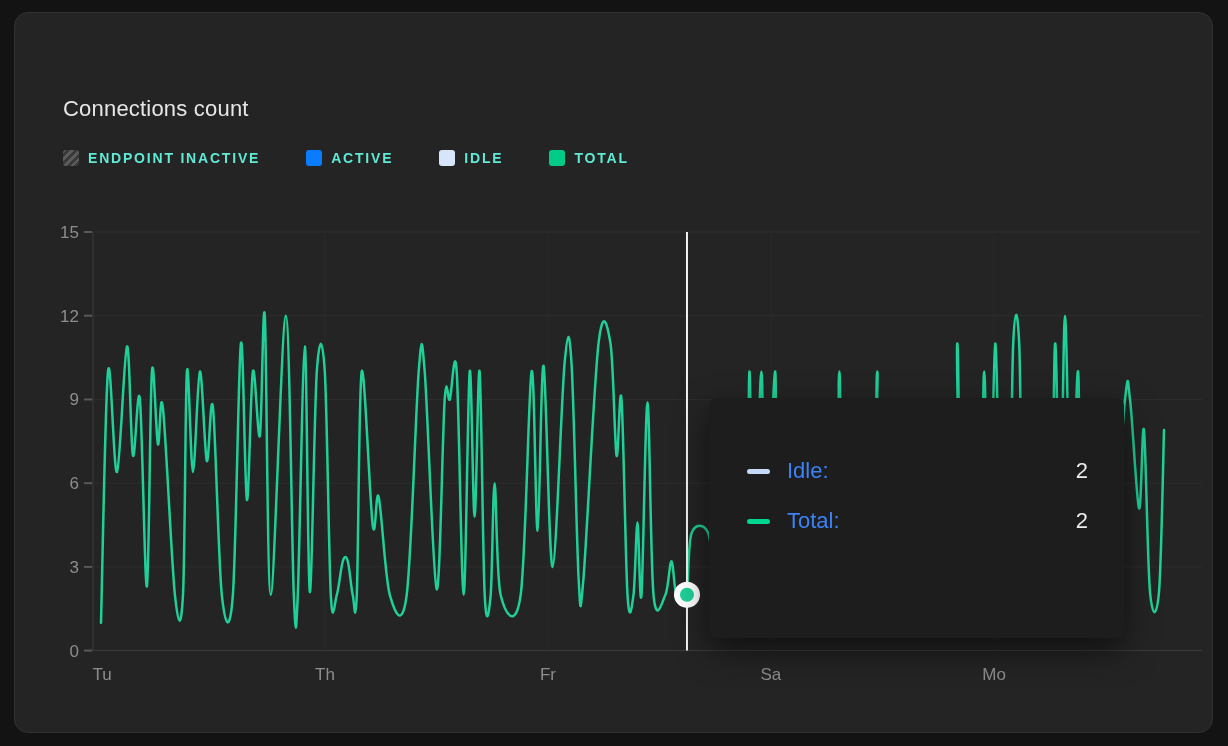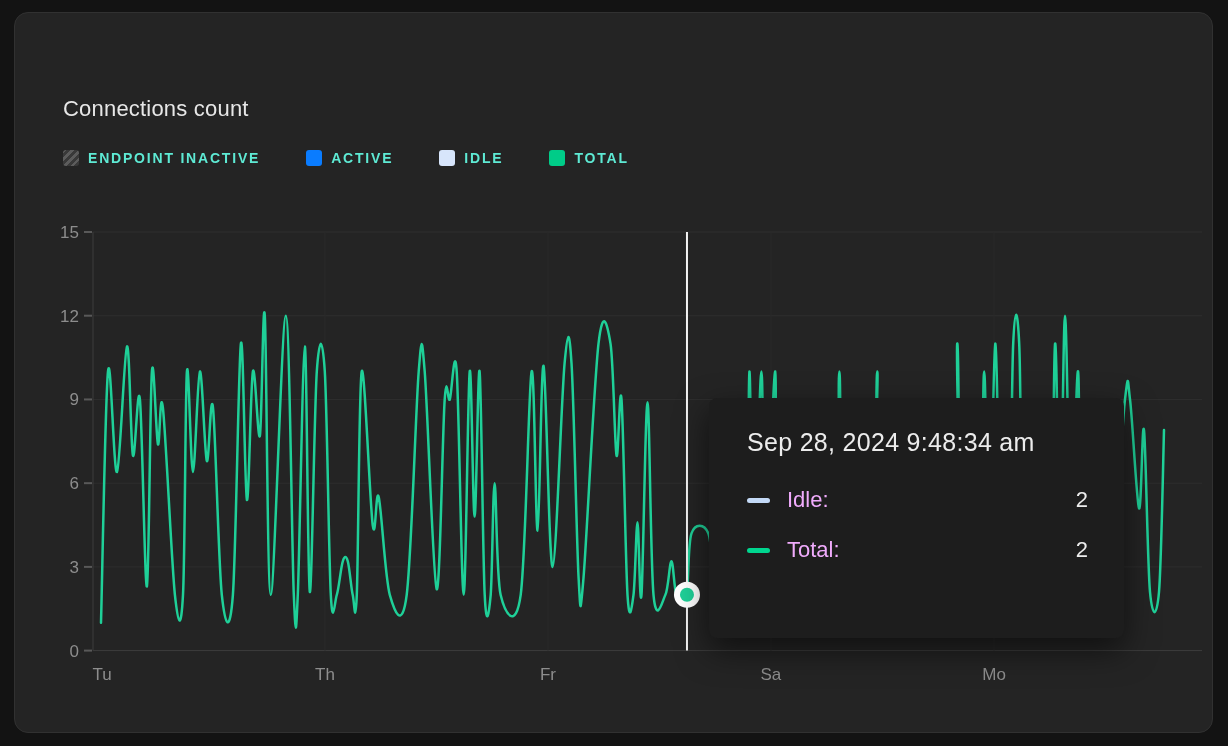--- a/index.html
+++ b/index.html
@@ -28,21 +28,21 @@
   .tooltip{
     position:absolute;left:653px;top:176px;width:415px;height:240px;box-sizing:border-box;
     background:#1d1d1d;border-radius:8px;
     box-shadow:0 12px 32px rgba(0,0,0,.55);
     padding:30px 36px 0 38px;
   }
   .tt-title{font-size:25px;color:#ececec;letter-spacing:.3px;white-space:nowrap;}
   .tt-rows{margin-top:30px;display:flex;flex-direction:column;gap:24px;}
   .tt-row{display:flex;align-items:center;}
   .tt-dash{width:23px;height:5px;border-radius:2.5px;margin-right:17px;flex:none;}
-  .tt-label{font-size:22px;color:#f0abfc;text-align:right;}
+  .tt-label{font-size:22px;color:#3b82f6;text-align:right;}
   .tt-value{margin-left:auto;font-size:22px;color:#ececec;}
 </style>
 </head>
 <body>
 
 <div class="card">
   <div class="title">Connections count</div>
 
   <div class="legend">
     <div class="legend-item">
@@ -93,21 +93,20 @@
         <text x="491.9608" y="457.6" fill="#8d8d8d" font-size="17" text-anchor="middle">Fr</text>
         <text x="714.943" y="457.6" fill="#8d8d8d" font-size="17" text-anchor="middle">Sa</text>
         <text x="938.0323000000001" y="457.6" fill="#8d8d8d" font-size="17" text-anchor="middle">Mo</text>
         <path d="M45.0,400.7C46.2,358.8 49.3,174.6 52.0,149.5C54.7,124.4 57.8,254.2 61.0,250.0C64.1,245.8 68.3,127.2 71.0,124.4C73.6,121.6 74.8,224.4 76.9,233.3C79.1,242.1 81.6,155.6 83.9,177.4C86.2,199.3 88.9,369.1 90.9,364.4C92.9,359.8 94.1,173.3 95.9,149.5C97.7,125.8 100.1,216.0 101.9,222.1C103.7,228.1 104.1,160.7 106.9,185.8C109.8,210.9 115.6,341.6 118.9,372.8C122.3,403.9 125.0,410.0 127.0,372.8C129.0,335.6 129.3,170.0 130.9,149.5C132.6,129.1 134.8,250.0 136.9,250.0C139.1,250.0 141.6,151.4 143.9,149.5C146.2,147.7 148.7,232.8 150.8,238.8C153.0,244.9 154.5,163.5 157.0,185.8C159.5,208.1 162.5,341.6 165.8,372.8C169.2,403.9 173.7,414.6 176.9,372.8C180.0,330.9 182.6,137.4 184.9,121.6C187.2,105.8 188.9,273.3 190.9,277.9C192.9,282.6 194.7,160.2 196.9,149.5C199.1,138.8 201.9,223.0 203.9,213.7C205.8,204.4 207.0,67.2 208.8,93.7C210.6,120.2 211.3,372.8 214.8,372.8C218.3,372.8 225.9,93.7 229.8,93.7C233.6,93.7 235.8,326.3 237.8,372.8C239.8,419.3 239.9,414.2 241.8,372.8C243.6,331.4 246.8,124.9 248.8,124.4C250.8,124.0 251.8,365.8 253.8,370.0C255.8,374.2 258.3,186.3 260.8,149.5C263.3,112.8 266.4,112.3 268.8,149.5C271.1,186.7 272.8,335.6 274.8,372.8C276.8,410.0 278.8,378.4 280.8,372.8C282.8,367.2 284.9,344.9 286.8,339.3C288.6,333.7 290.1,333.7 291.8,339.3C293.5,344.9 295.2,367.2 296.7,372.8C298.2,378.4 299.3,410.0 300.8,372.8C302.3,335.6 303.1,161.2 305.7,149.5C308.4,137.9 313.9,282.1 316.7,303.0C319.6,324.0 319.9,263.5 322.7,275.1C325.6,286.7 329.1,356.5 333.8,372.8C338.4,389.1 345.9,410.0 350.7,372.8C355.5,335.6 359.7,186.7 362.7,149.5C365.7,112.3 365.7,113.3 368.7,149.5C371.7,185.8 377.3,362.6 380.7,367.2C384.0,371.9 386.5,209.1 388.7,177.4C390.9,145.8 391.8,182.1 393.8,177.4C395.7,172.8 398.4,117.0 400.7,149.5C403.0,182.1 405.5,372.8 407.7,372.8C409.8,372.8 411.9,162.6 413.7,149.5C415.5,136.5 416.9,294.6 418.6,294.6C420.3,294.6 422.0,136.5 423.6,149.5C425.3,162.6 426.8,335.6 428.7,372.8C430.5,410.0 433.0,391.4 434.7,372.8C436.3,354.2 437.0,261.2 438.6,261.2C440.3,261.2 440.3,354.2 444.6,372.8C449.0,391.4 459.5,410.0 464.7,372.8C469.8,335.6 472.8,160.2 475.6,149.5C478.4,138.8 479.6,309.5 481.6,308.6C483.6,307.7 485.1,137.9 487.6,144.0C490.1,150.0 493.1,345.3 496.6,344.9C500.1,344.4 505.4,175.1 508.6,141.2C511.7,107.2 513.2,105.3 515.5,141.2C517.9,177.0 520.6,320.2 522.6,356.0C524.6,391.9 524.2,395.1 527.5,356.0C530.8,317.0 538.0,160.7 542.5,121.6C547.0,82.6 551.5,103.0 554.5,121.6C557.5,140.2 558.7,224.0 560.5,233.3C562.3,242.6 563.7,154.2 565.5,177.4C567.4,200.7 569.5,340.2 571.5,372.8C573.5,405.3 575.9,384.9 577.5,372.8C579.2,360.7 580.2,300.2 581.5,300.2C582.8,300.2 583.8,392.8 585.5,372.8C587.1,352.8 589.5,180.2 591.5,180.2C593.5,180.2 594.5,340.7 597.5,372.8C600.5,404.9 606.5,378.4 609.4,372.8C612.4,367.2 613.6,339.3 615.4,339.3C617.3,339.3 618.0,367.2 620.5,372.8C623.0,378.4 627.9,383.0 630.4,372.8C632.9,362.6 631.8,321.6 635.5,311.4C639.1,301.2 648.1,301.2 652.4,311.4C656.7,321.6 655.4,362.6 661.4,372.8C667.4,383.0 683.0,410.0 688.4,372.8C693.7,335.6 691.9,151.9 693.4,149.5C694.9,147.2 695.4,358.8 697.4,358.8C699.4,358.8 703.4,149.5 705.4,149.5C707.4,149.5 707.1,358.8 709.4,358.8C711.7,358.8 716.8,147.2 719.3,149.5C721.8,151.9 714.9,335.6 724.4,372.8C733.9,410.0 766.5,410.0 776.3,372.8C786.1,335.6 781.3,149.5 783.3,149.5C785.3,149.5 783.0,335.6 788.3,372.8C793.6,410.0 809.8,410.0 815.3,372.8C820.8,335.6 819.5,149.5 821.3,149.5C823.1,149.5 813.9,335.6 826.2,372.8C838.5,410.0 882.7,414.6 895.2,372.8C907.7,330.9 899.4,126.3 901.2,121.6C903.0,117.0 902.6,305.3 906.2,344.9C909.9,384.4 919.5,391.4 923.1,358.8C926.8,326.3 926.5,149.5 928.2,149.5C929.9,149.5 931.4,363.5 933.2,358.8C935.1,354.2 937.2,124.0 939.2,121.6C941.2,119.3 942.9,307.7 945.2,344.9C947.5,382.1 951.1,382.1 953.1,344.9C955.1,307.7 955.5,158.8 957.2,121.6C958.9,84.4 961.2,82.1 963.2,121.6C965.2,161.2 964.2,319.3 969.2,358.8C974.2,398.4 988.1,398.4 993.1,358.8C998.1,319.3 997.2,128.6 999.1,121.6C1000.9,114.7 1002.5,321.6 1004.1,317.0C1005.8,312.3 1007.2,93.7 1009.0,93.7C1010.9,93.7 1012.9,307.7 1015.0,317.0C1017.2,326.3 1020.1,142.6 1022.1,149.5C1024.1,156.5 1021.9,324.0 1027.0,358.8C1032.2,393.7 1046.1,389.1 1053.1,358.8C1060.1,328.6 1065.5,207.7 1069.0,177.4C1072.5,147.2 1071.7,159.3 1074.0,177.4C1076.4,195.6 1080.7,281.2 1083.0,286.3C1085.4,291.4 1086.2,194.2 1088.0,208.1C1089.8,222.1 1091.5,343.0 1094.0,370.0C1096.5,397.0 1100.6,397.0 1103.0,370.0C1105.3,343.0 1107.2,235.1 1108.0,208.1" fill="none" stroke="#1fd098" stroke-width="2.5" stroke-linejoin="round" stroke-linecap="round"></path>
         <line x1="630.9766" y1="10" x2="630.9766" y2="428.6" stroke="#f2f2f2" stroke-width="2"></line>
         <circle cx="630.9766" cy="372.7866666666667" r="13" fill="#ffffff"></circle>
         <circle cx="630.9766" cy="372.7866666666667" r="7" fill="#1fd098"></circle>
       </svg>
 
     <div class="tooltip">
-      <div class="tt-title">Sep 28, 2024 9:48:34 am</div>
       <div class="tt-rows">
         <div class="tt-row">
           <span class="tt-dash" style="background: rgb(195, 217, 246);"></span>
           <span class="tt-label">Idle:</span>
           <span class="tt-value">2</span>
         </div>
         <div class="tt-row">
           <span class="tt-dash" style="background: rgb(0, 214, 143);"></span>
           <span class="tt-label">Total:</span>
           <span class="tt-value">2</span>

